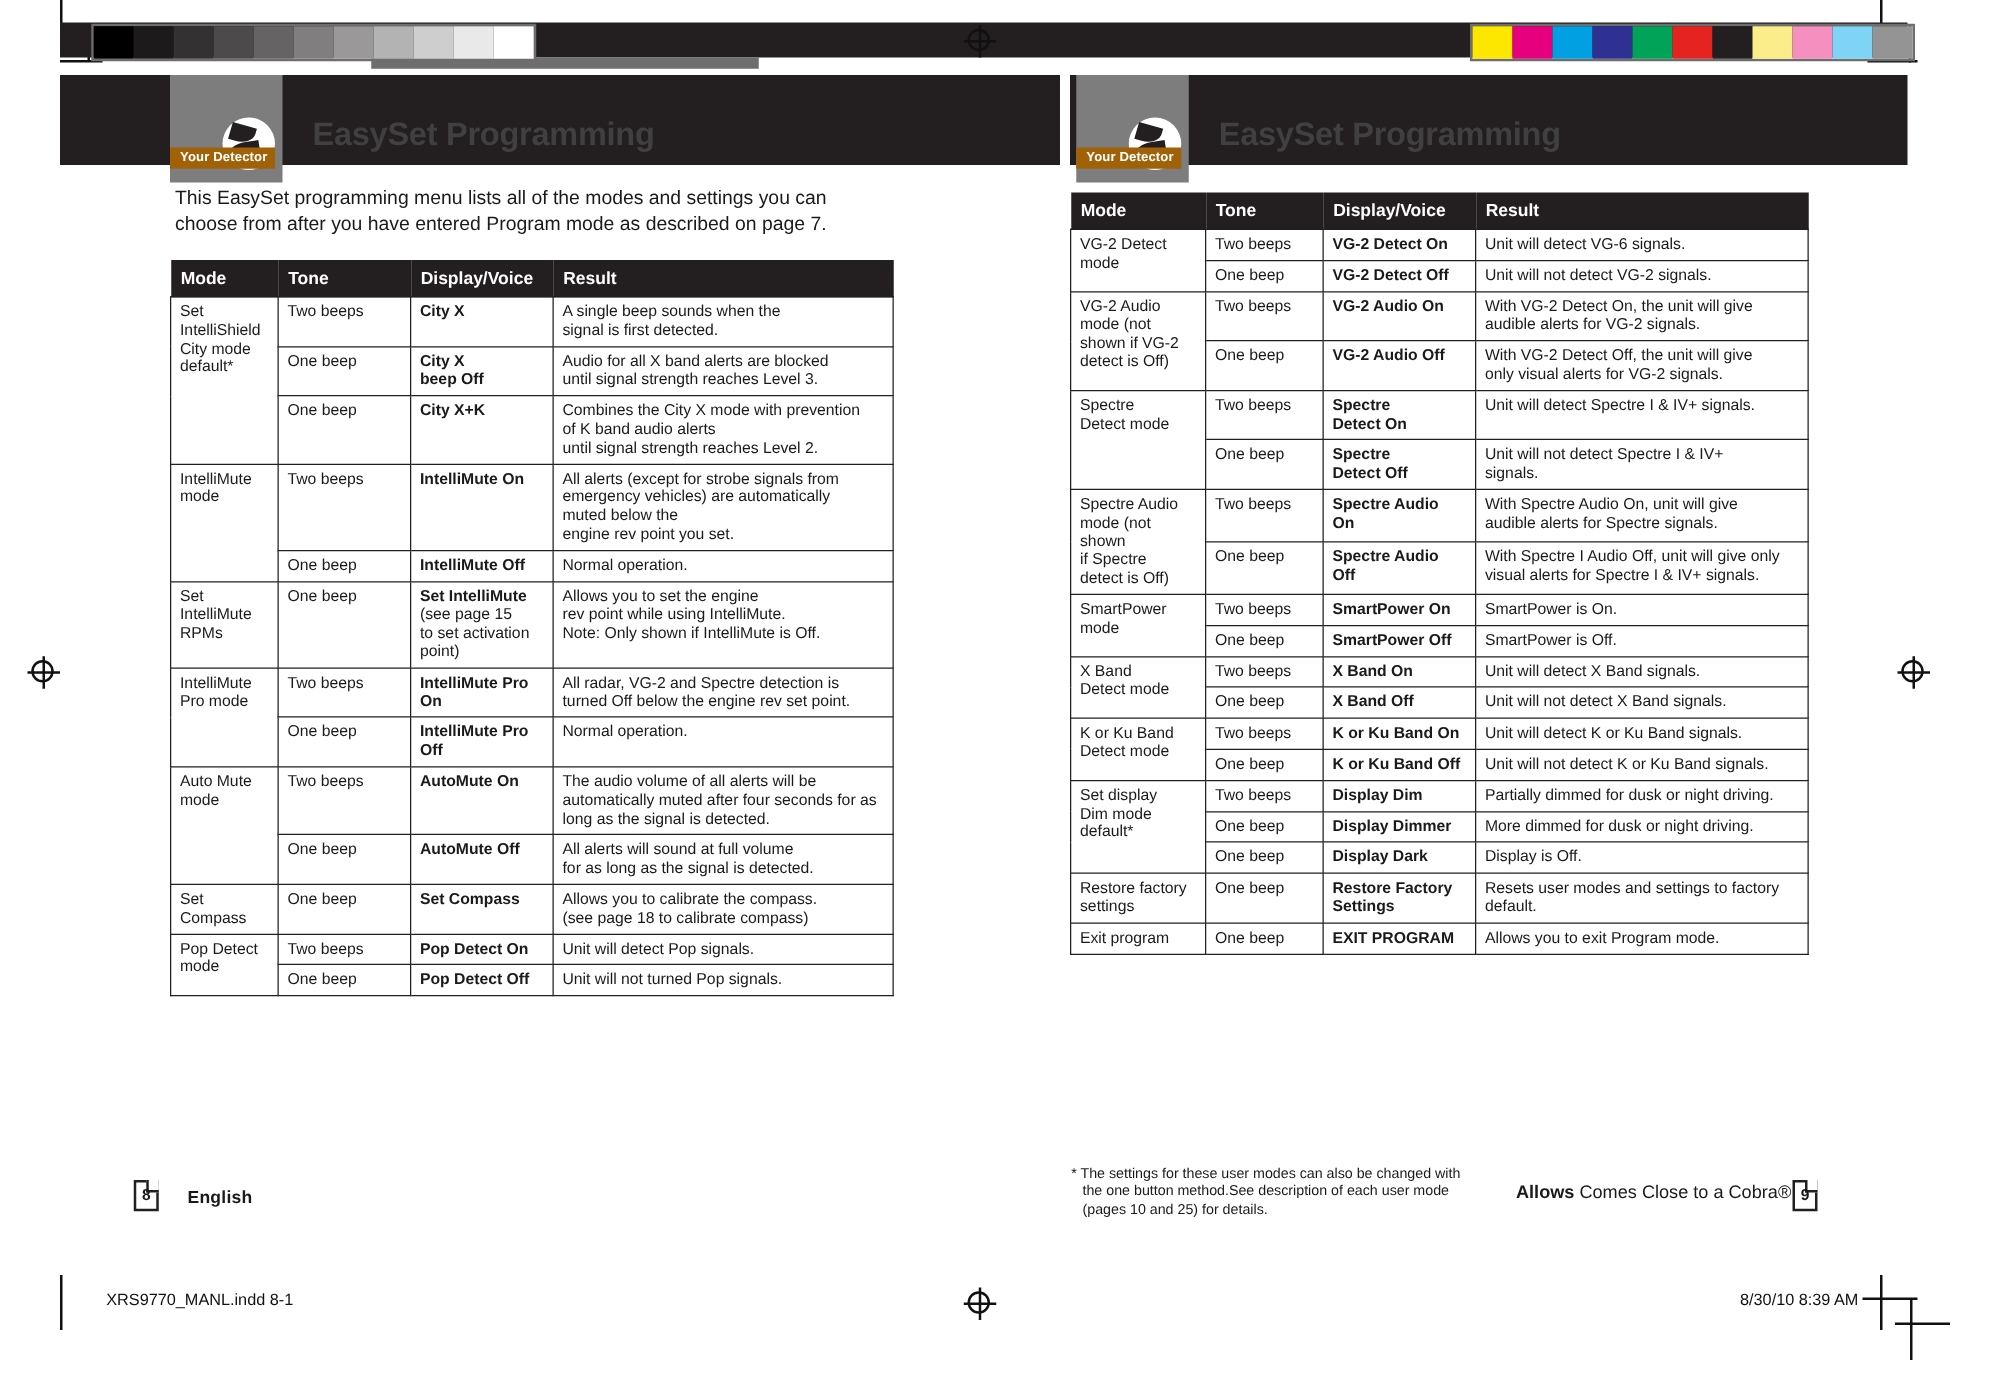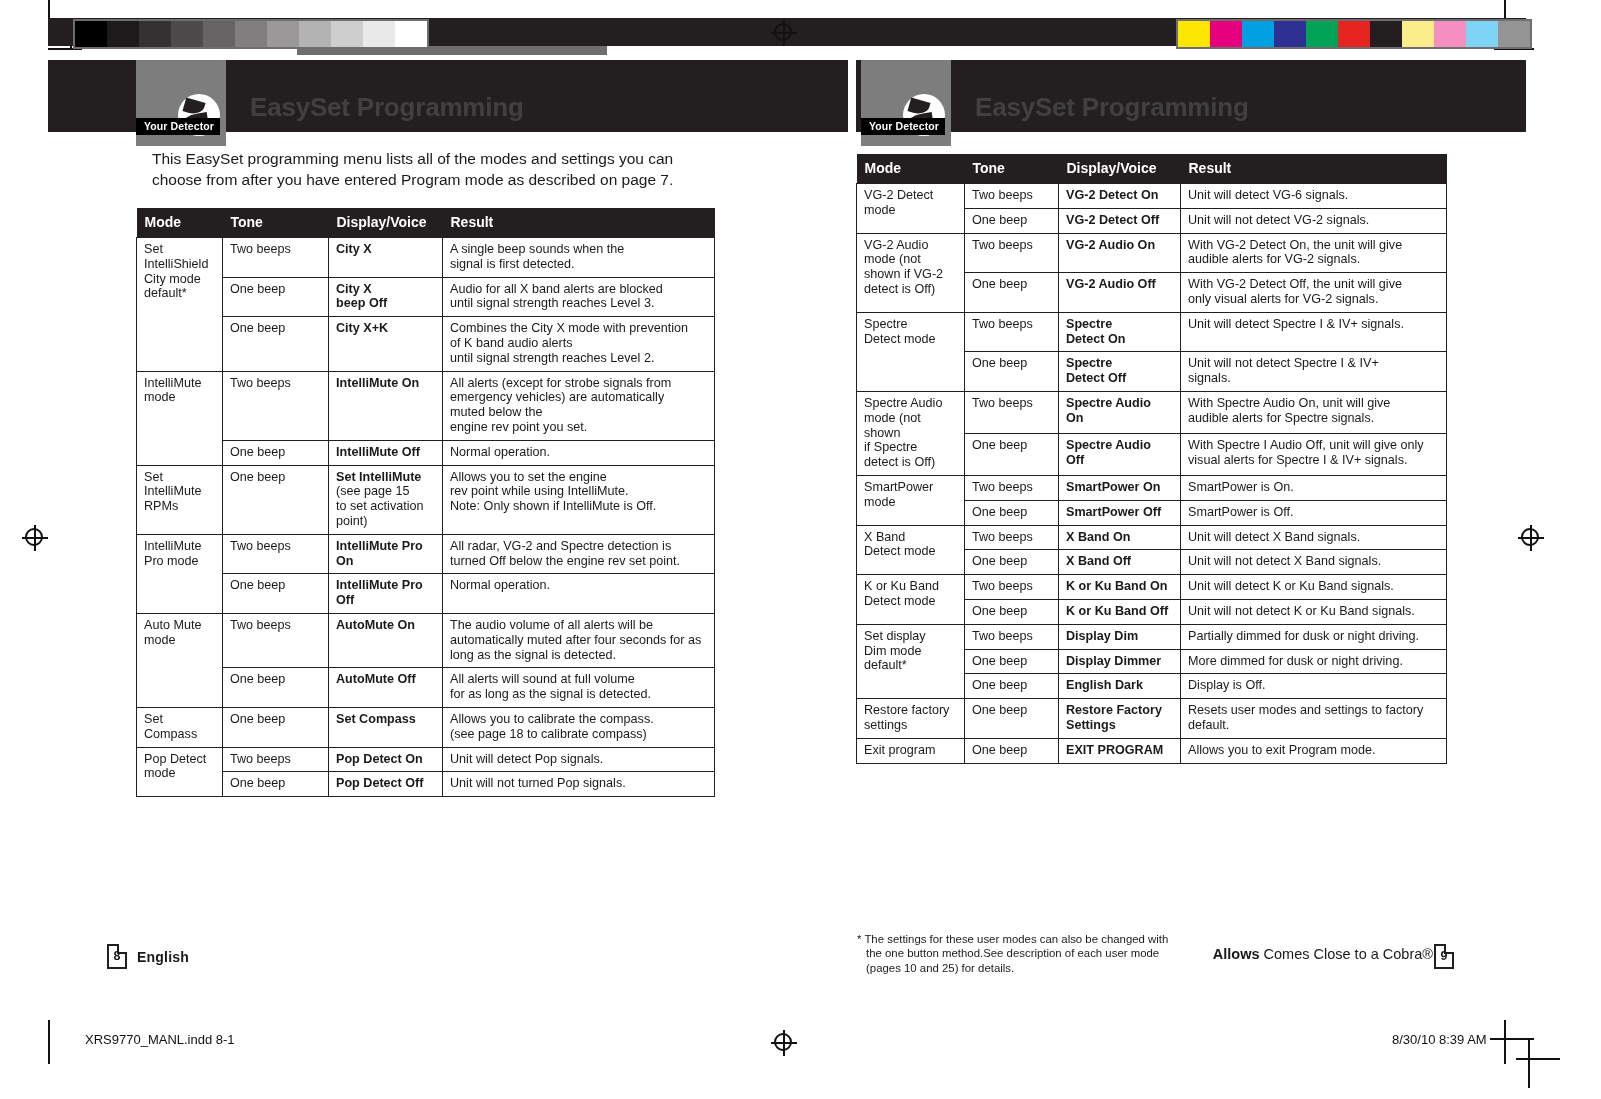--- a/index.html
+++ b/index.html
@@ -22,26 +22,26 @@
 
   
   .hdr{position:absolute;height:72px;background:#231f20;}
   .hdr-logo{position:absolute;top:-14px;width:90px;height:86px;background:#7d7d7d;}
   .detector-ico{position:absolute;left:42px;top:34px;width:42px;height:42px;}
   .detector-ico .disc{position:absolute;left:0;top:0;width:42px;height:42px;border-radius:50%;background:#ffffff;}
   .detector-ico .swoosh{position:absolute;left:4px;top:20px;width:26px;height:15px;background:#231f20;
      border-radius:60% 0 45% 0;transform:rotate(-9deg);}
   .detector-ico .swoosh2{position:absolute;left:6px;top:6px;width:20px;height:14px;background:#231f20;
      border-radius:0 0 70% 0;transform:rotate(16deg);}
-  .your-detector{position:absolute;top:118px;height:17px;background:#000000;color:#fff;
+  .your-detector{position:absolute;top:118px;height:17px;background:#a16207;color:#fff;
      font-size:10.5px;font-weight:bold;line-height:17px;padding:0 6px 0 8px;letter-spacing:.1px;}
   .hdr-title{position:absolute;top:92px;color:#404040;font-size:26px;font-weight:bold;letter-spacing:-.2px;}
 
   
-  .intro{position:absolute;left:152px;top:149px;width:560px;font-size:15.5px;line-height:20.5px;color:#1a1a1a;}
+  .intro{position:absolute;left:140px;top:149px;width:560px;font-size:15.5px;line-height:20.5px;color:#1a1a1a;}
 
   
   table.prog{position:absolute;border-collapse:collapse;table-layout:fixed;}
   table.prog th{
     background:#231f20;color:#ffffff;text-align:left;font-size:14px;font-weight:bold;
     padding:6px 8px 7px 8px;vertical-align:middle;
   }
   table.prog td{
     border:1px solid #231f20;padding:4px 7px 5px 7px;vertical-align:top;
     font-size:12.6px;line-height:14.8px;background:#fff;
@@ -63,21 +63,21 @@
   #tbl-right col.c2{width:94px}
   #tbl-right col.c3{width:122px}
   #tbl-right col.c4{width:266px}
 
   
   .pagemark{position:absolute;display:flex;align-items:center;}
   .page-ico{position:relative;width:20px;height:25px;border:2px solid #231f20;box-sizing:border-box;background:#fff;}
   .page-ico .fold{position:absolute;right:-2px;top:-2px;width:8px;height:8px;background:#fff;
      border-left:2px solid #231f20;border-bottom:2px solid #231f20;transform:none;}
   .page-ico .num{position:absolute;left:0;right:0;top:3px;text-align:center;font-size:12.5px;font-weight:bold;}
-  .lang{margin-left:10px;font-size:14px;font-weight:bold;letter-spacing:.2px;}
+  .lang{margin-left:23px;font-size:14px;font-weight:bold;letter-spacing:.2px;}
   .tagline{position:absolute;right:168px;top:946px;font-size:14.5px;white-space:nowrap;}
   .tagline b{font-weight:bold;}
   .footnote{position:absolute;left:857px;top:932px;width:330px;font-size:11.4px;line-height:14.4px;}
   .footnote .ind{padding-left:9px;display:block;}
 
   .slug{position:absolute;top:1032px;font-size:13px;color:#111;}
 
   .vline{position:absolute;background:#111;width:1.6px;}
   .hline{position:absolute;background:#111;height:1.6px;}
 </style>
@@ -370,21 +370,21 @@
         <td class="dv">Display Dim</td>
         <td>Partially dimmed for dusk or night driving.</td>
       </tr>
       <tr>
         <td>One beep</td>
         <td class="dv">Display Dimmer</td>
         <td>More dimmed for dusk or night driving.</td>
       </tr>
       <tr>
         <td>One beep</td>
-        <td class="dv">English Dark</td>
+        <td class="dv">Display Dark</td>
         <td>Display is Off.</td>
       </tr>
       <tr>
         <td class="mode" rowspan="1">Restore factory<br>settings</td>
         <td>One beep</td>
         <td class="dv">Restore Factory<br>Settings</td>
         <td>Resets user modes and settings to factory<br>default.</td>
       </tr>
       <tr>
         <td class="mode" rowspan="1">Exit program</td>

